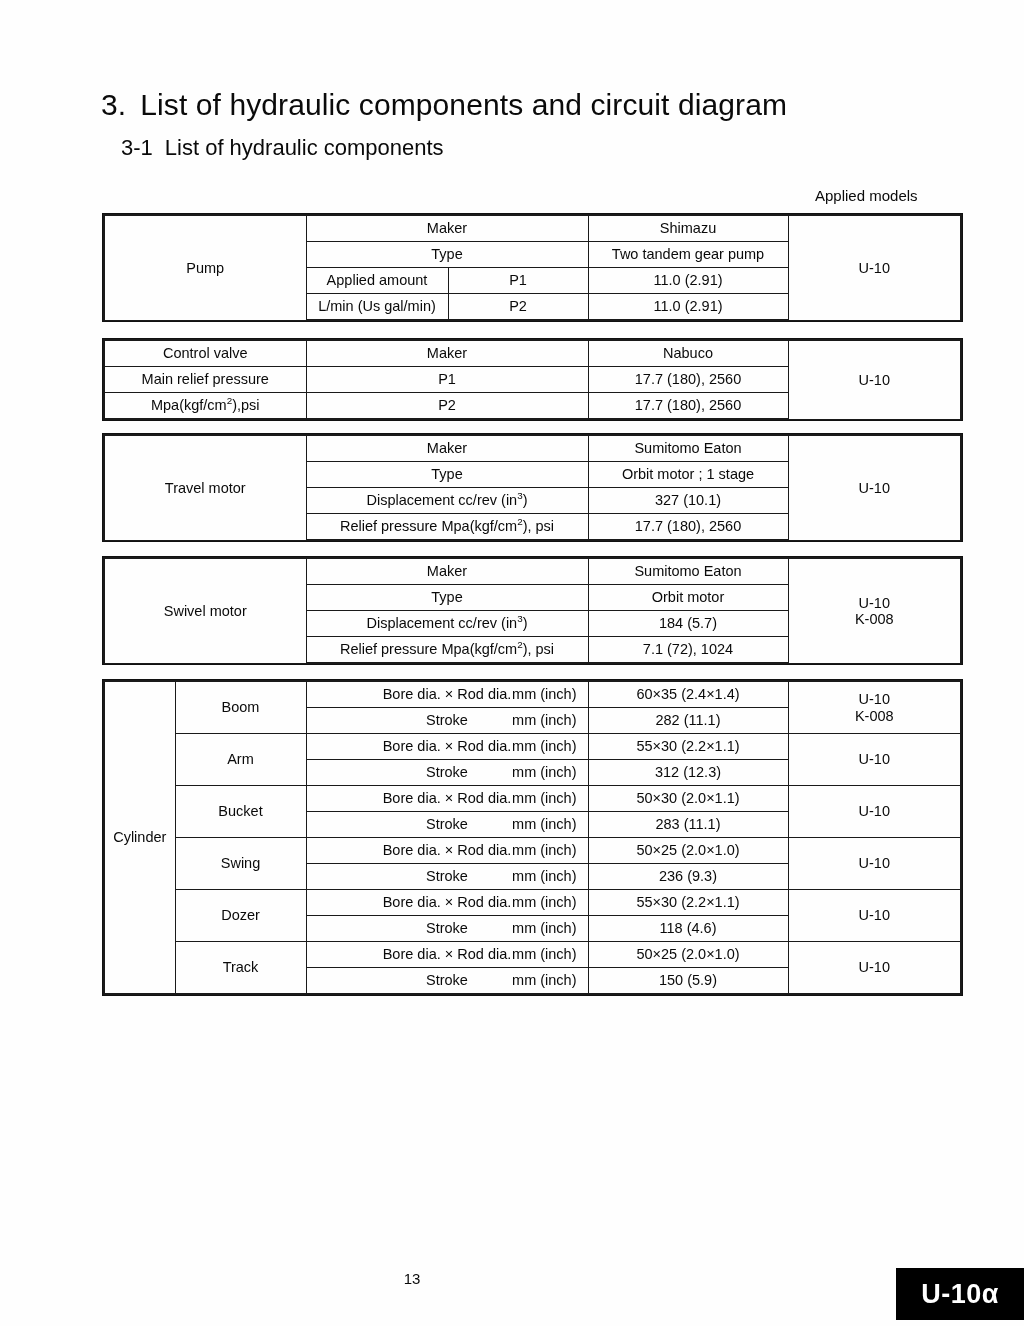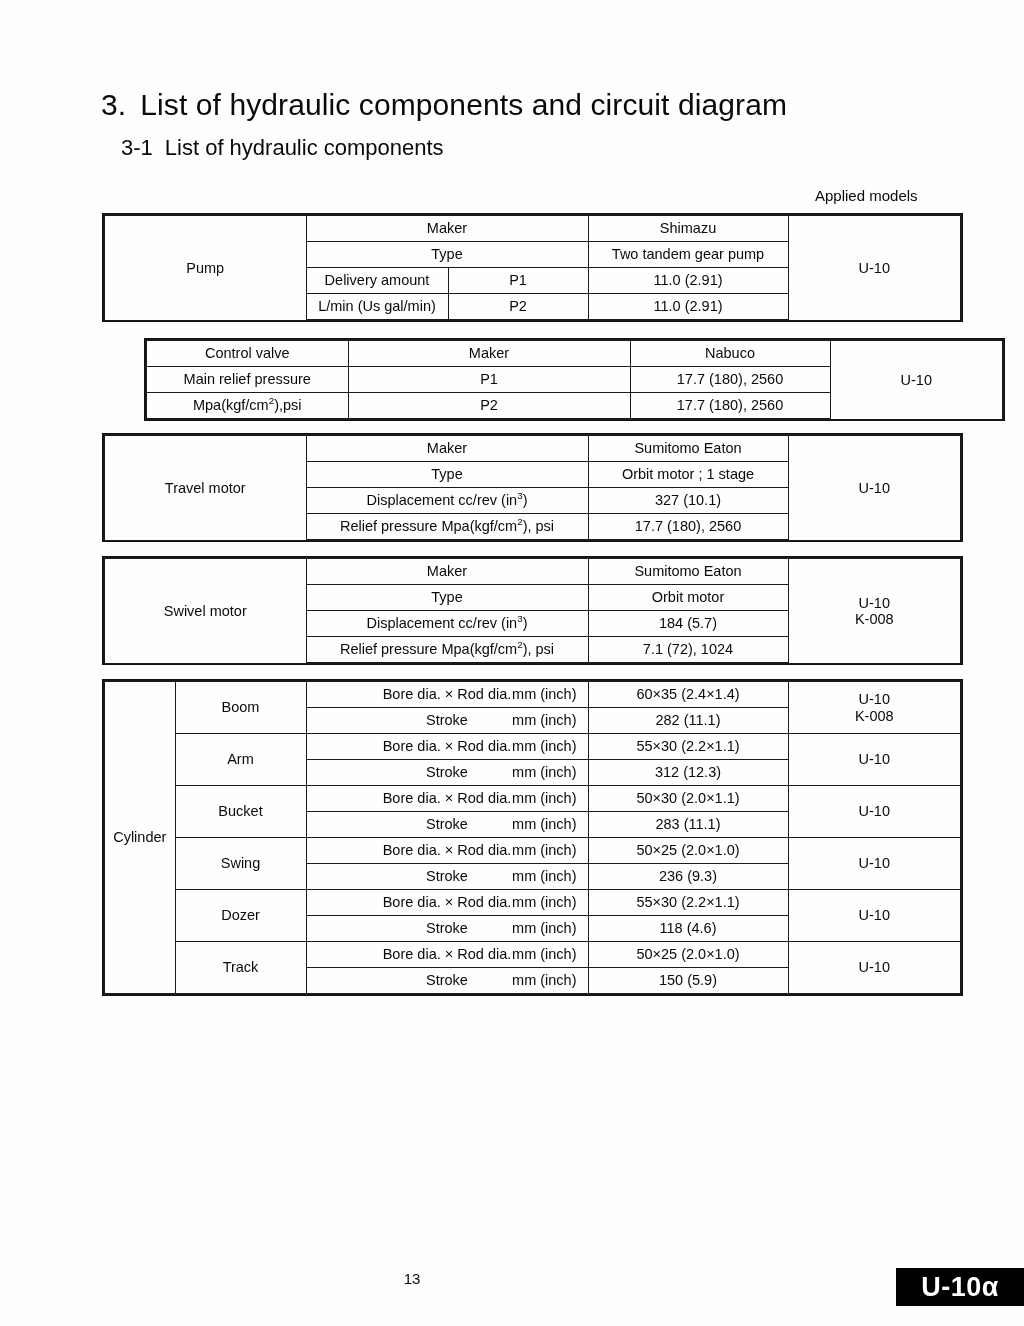--- a/index.html
+++ b/index.html
@@ -91,40 +91,40 @@
     top: 0;
     line-height: 25px;
   }
 
   .stack span { display: block; }
 
   sup { font-size: 0.68em; vertical-align: super; line-height: 0; }
 
   
   #tbl-pump        { top: 214px; }
-  #tbl-controlvalve{ top: 339px; margin-left: 42px; }
+  #tbl-controlvalve{ top: 339px; }
   #tbl-travelmotor { top: 434px; }
   #tbl-swivelmotor { top: 557px; }
   #tbl-cylinder    { top: 680px; }
 
   
   .page-number {
     position: absolute;
     left: 0;
     top: 1270px;
     width: 824px;
     text-align: center;
     font-size: 15px;
   }
   .model-badge {
     position: absolute;
     left: 896px;
     top: 1268px;
     width: 128px;
-    height: 38px;
+    height: 52px;
     background: #000000;
     color: #ffffff;
     font-size: 27px;
     font-weight: bold;
     display: flex;
     align-items: center;
     justify-content: center;
     letter-spacing: 0.5px;
   }
 </style>
@@ -156,21 +156,21 @@
           <td rowspan="4" class="thickL thickT">Pump</td>
           <td colspan="2" class="thickT">Maker</td>
           <td class="thickT">Shimazu</td>
           <td rowspan="4" class="thickR thickT">U-10</td>
         </tr>
         <tr>
           <td colspan="2">Type</td>
           <td>Two tandem gear pump</td>
         </tr>
         <tr>
-          <td>Delivery amount</td>
+          <td>Applied amount</td>
           <td>P1</td>
           <td>11.0 (2.91)</td>
         </tr>
         <tr>
           <td class="thickB">L/min (Us gal/min)</td>
           <td class="thickB">P2</td>
           <td class="thickB">11.0 (2.91)</td>
         </tr>
       </tbody>
   </table>

